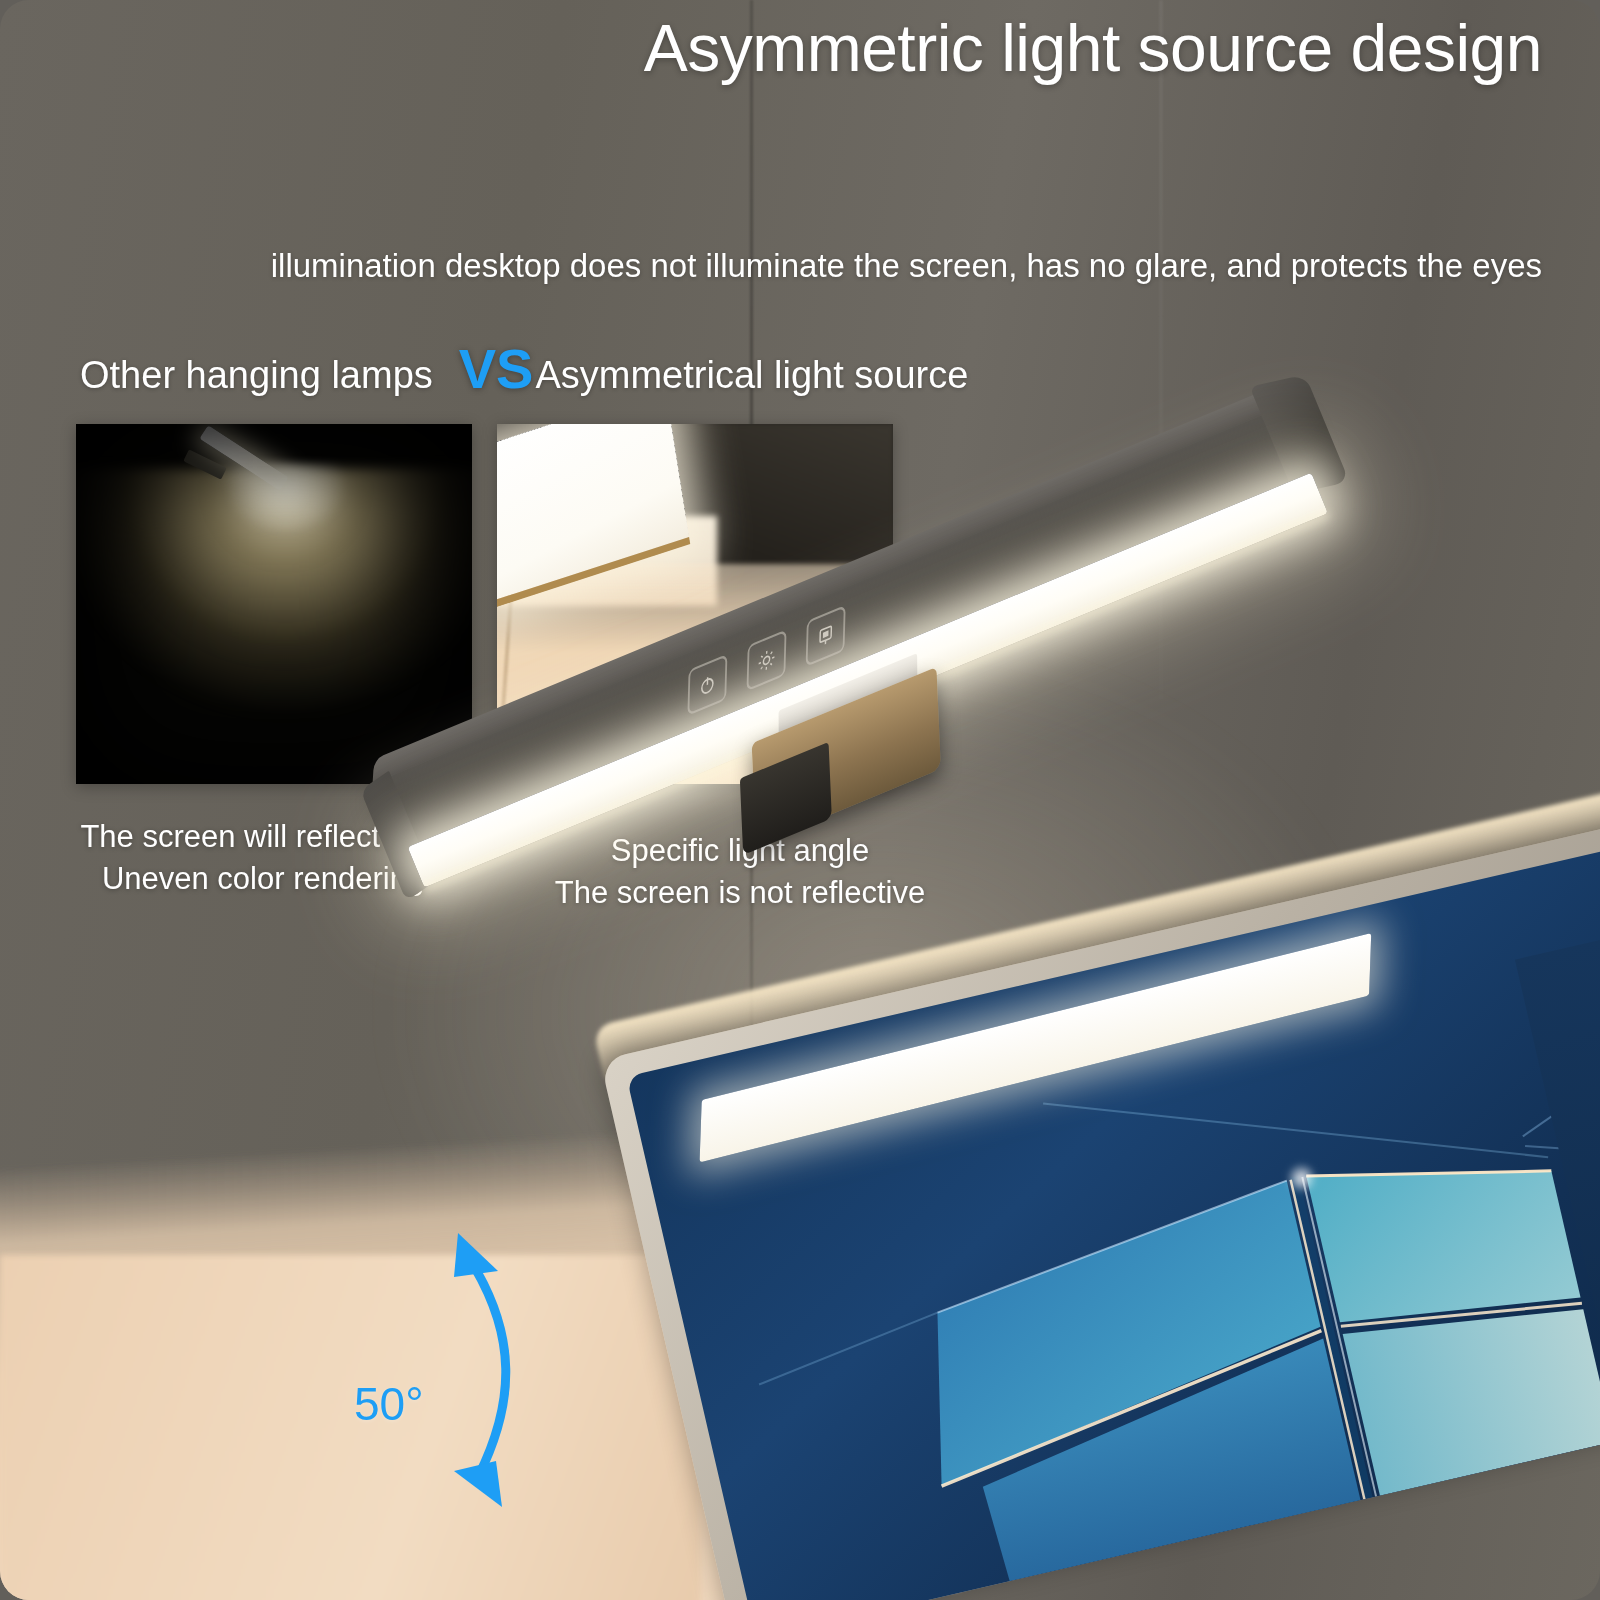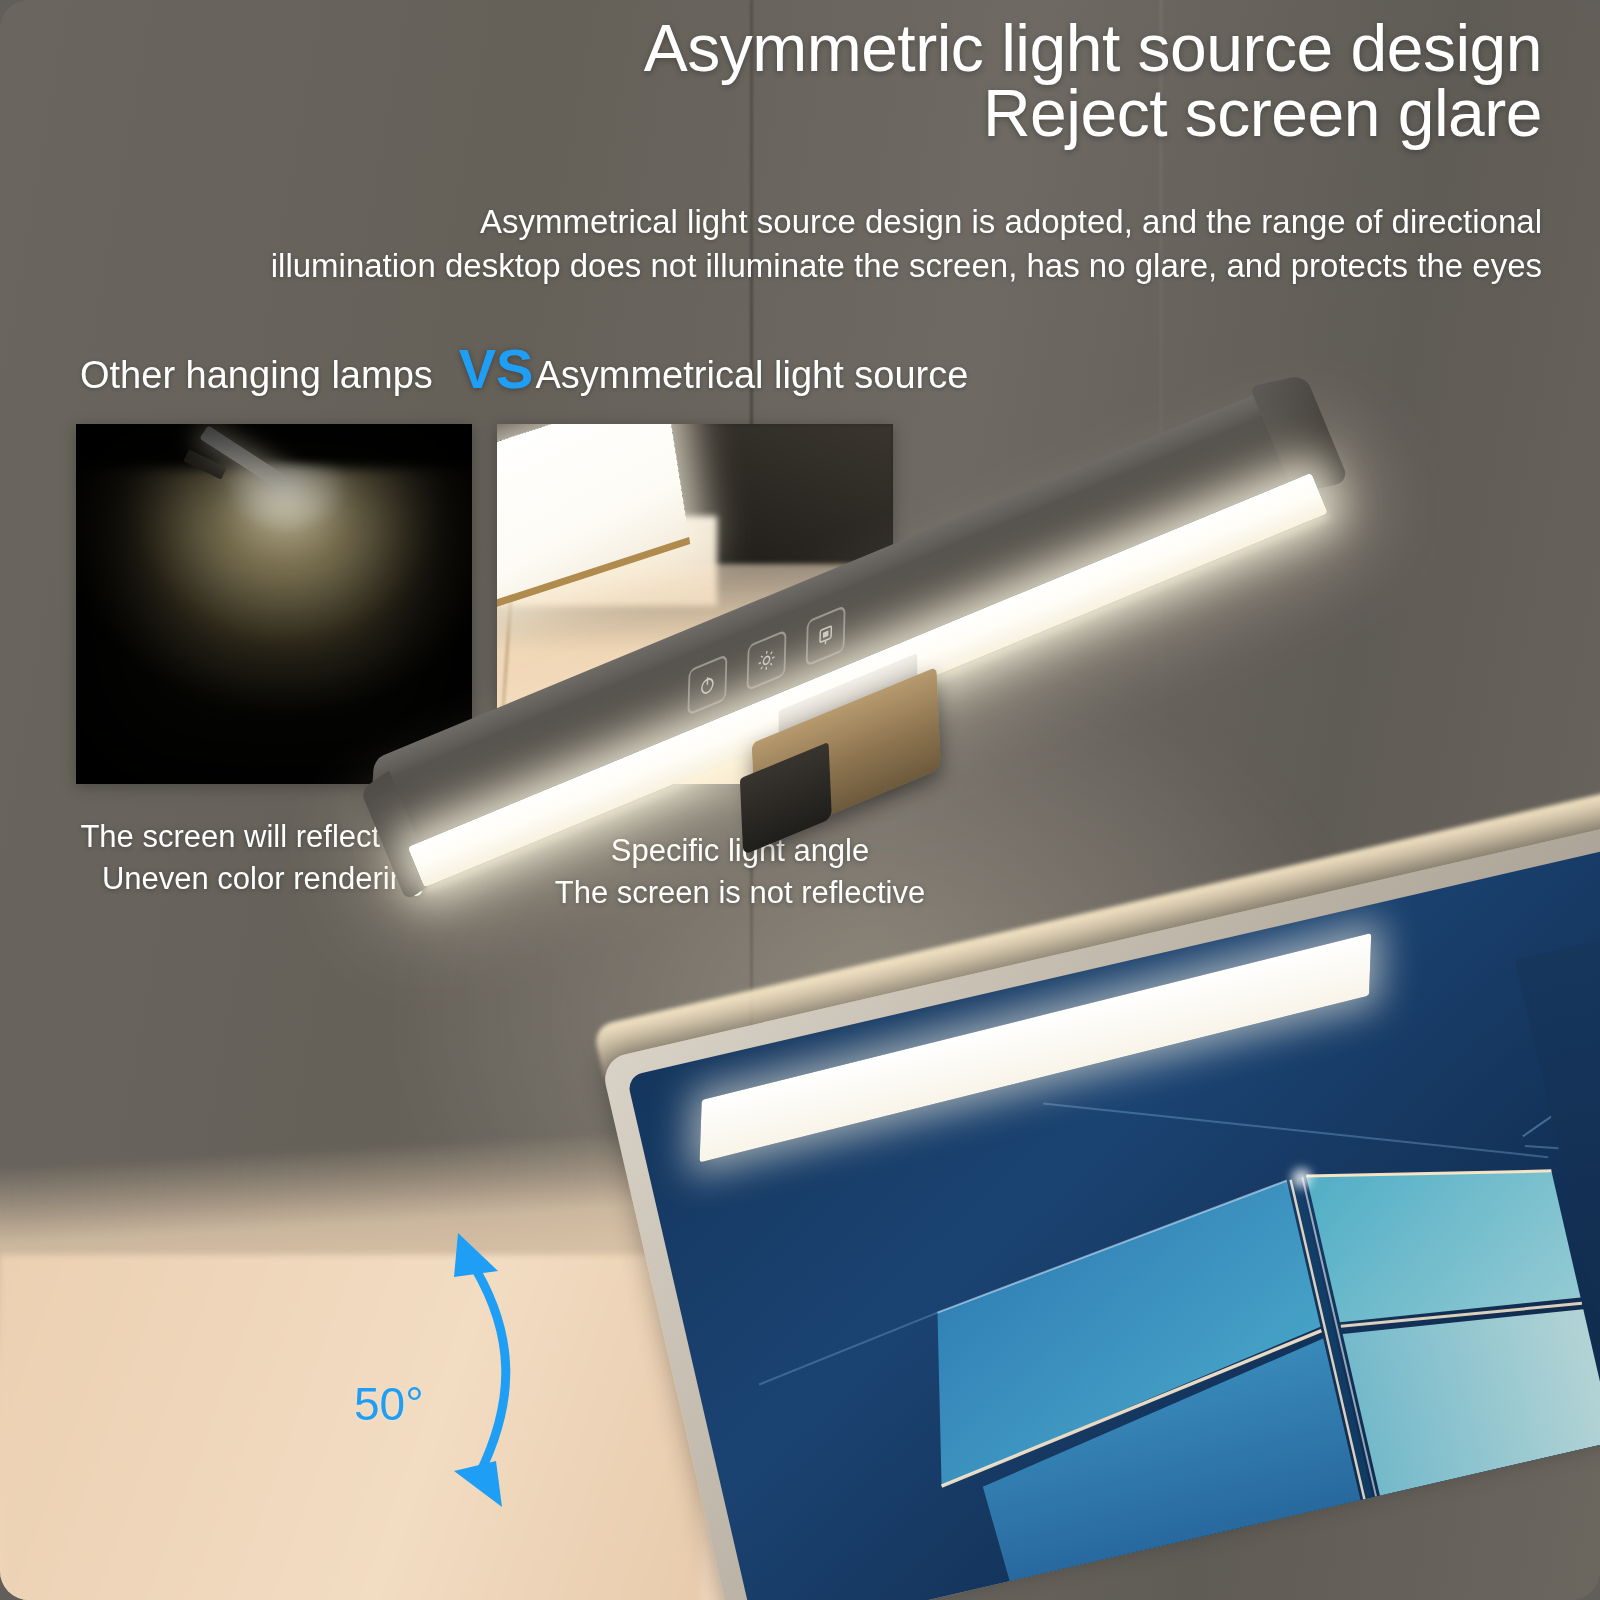--- a/index.html
+++ b/index.html
@@ -260,25 +260,24 @@
   <div class="wall"></div>
   <div class="wall-seam"></div>
   <div class="wall-seam2"></div>
   <div class="wall-glow"></div>
   <div class="desk-shadow"></div>
   <div class="desk"></div>
   <div class="desk2"></div>
 
   <div class="headline">
     <span class="l1">Asymmetric light source design</span>
-    <span class="l2">Reject screen glare</span>
   </div>
 
   <div class="subhead">
-    <span>Asymmetrical light source design is adopted, and the range of directional</span><br>
+    <br>
     <span>illumination desktop does not illuminate the screen, has no glare, and protects the eyes</span>
   </div>
 
   <div class="vsrow">
     <span class="lbl-left">Other hanging lamps</span>
     <span class="vs">VS</span>
     <span class="lbl-right">Asymmetrical light source</span>
   </div>
 
   <div class="photo photo-bad">

